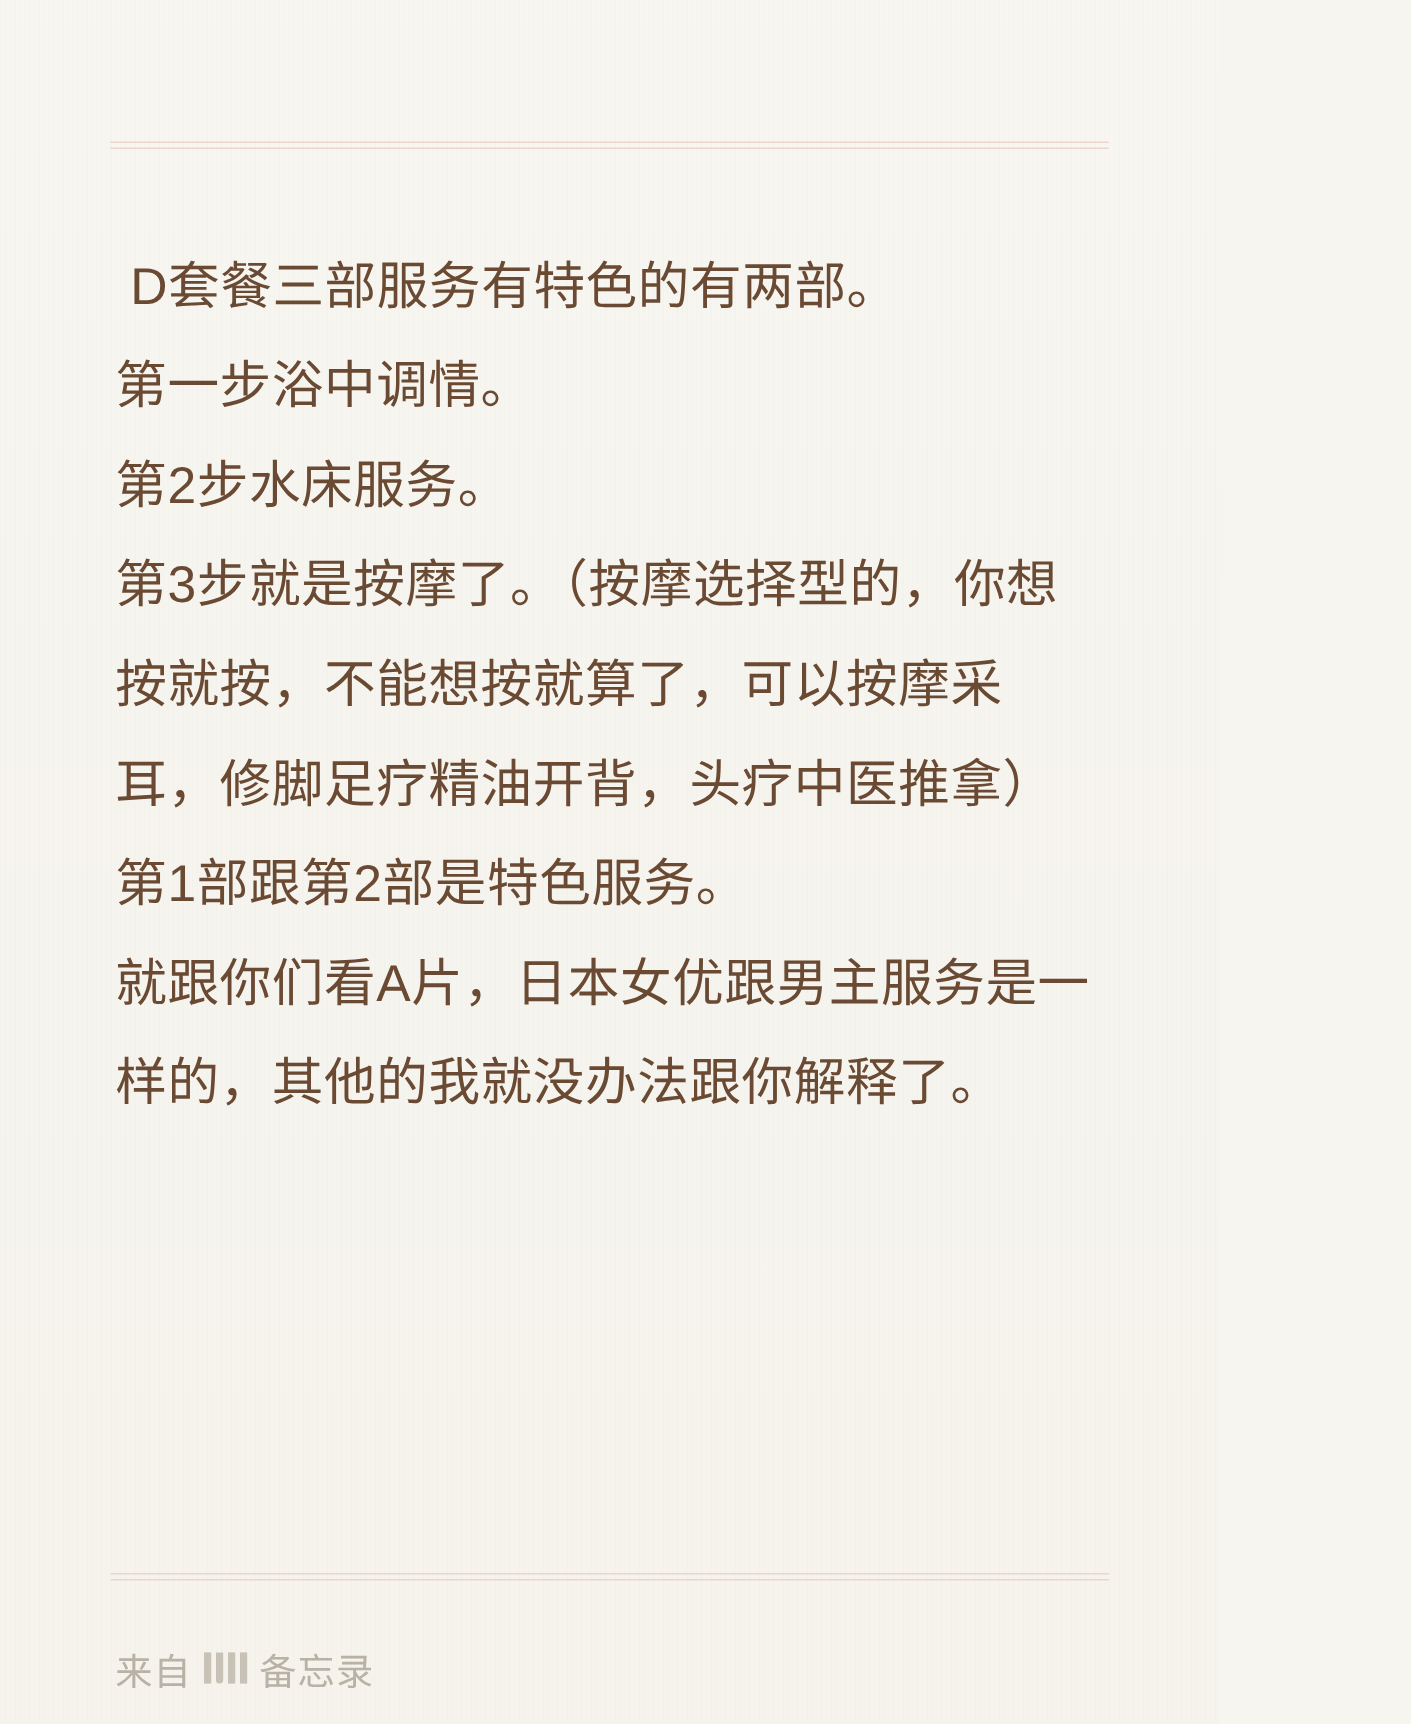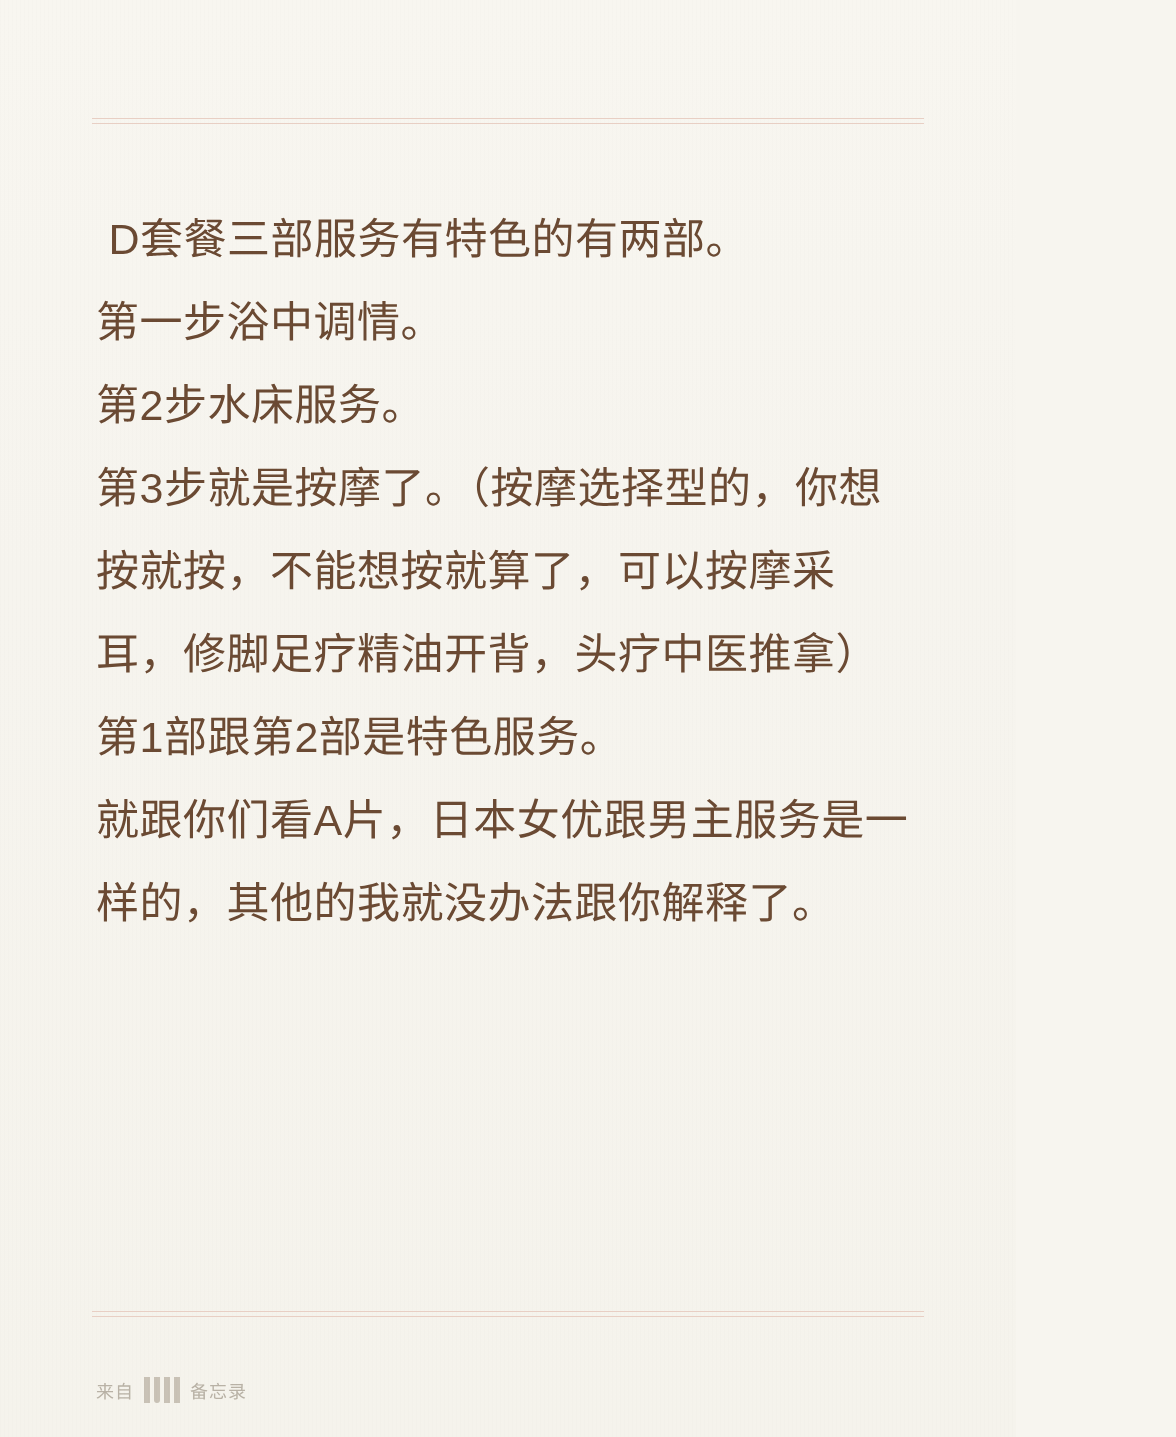--- a/index.html
+++ b/index.html
@@ -81,21 +81,21 @@
     flex: 0 0 auto;
     padding: 26px 96px 0 96px;
     box-sizing: border-box;
     display: flex;
     align-items: center;
     height: 120px;
   }
 
   .footer-text {
     color: #b9b2a6;
-    font-size: 18px;
+    font-size: 31px;
     letter-spacing: 1px;
     display: flex;
     align-items: center;
     gap: 10px;
   }
 
   .brand-mark {
     display: inline-flex;
     align-items: flex-end;
     gap: 4px;

